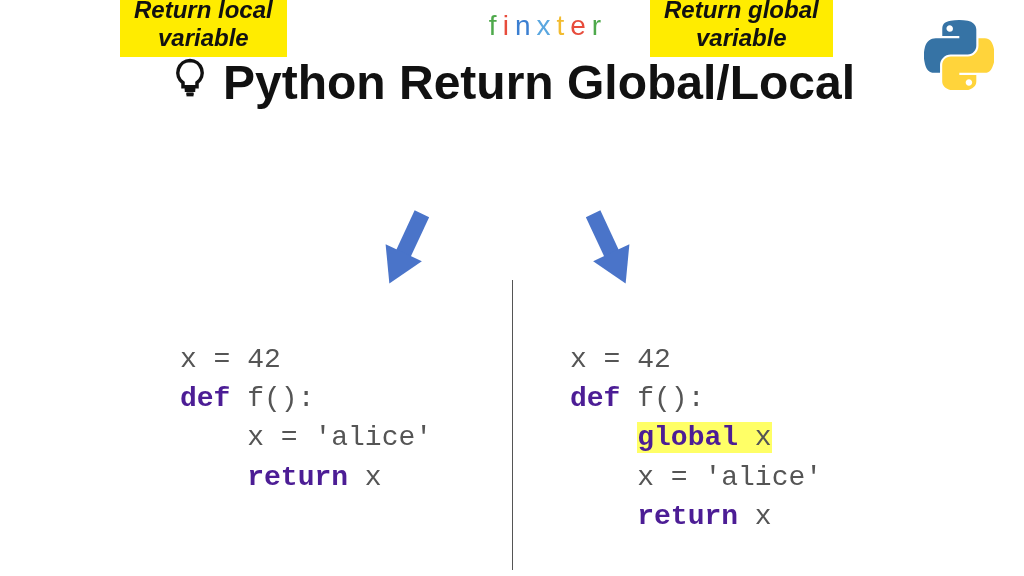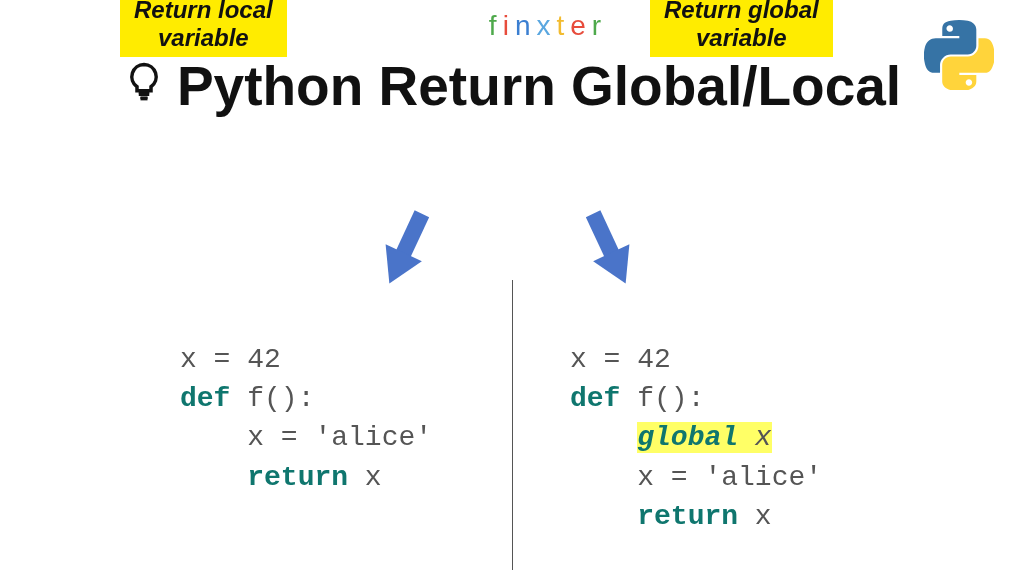--- a/index.html
+++ b/index.html
@@ -44,21 +44,21 @@
       width: 820px;
       text-align: center;
     }
     .title-row {
       display: flex;
       align-items: center;
       justify-content: center;
       gap: 8px;
     }
     .title {
-      font-size: 55px;
+      font-size: 48px;
       font-weight: 900;
       color: #111;
       line-height: 1.15;
     }
     .bulb-icon {
       font-size: 40px;
       color: #111;
       display: inline-block;
       margin-right: 4px;
     }
@@ -111,25 +111,24 @@
     }
     .code-left {
       top: 340px;
     }
     .code-right {
       top: 340px;
       left: 570px;
     }
     .kw {
       font-weight: bold;
-      color: #0f766e;
+      color: #4c1d95;
     }
     .hl {
       background: #ffff66;
-      font-style: italic;
     }
   </style>
 </head>
 <body>
 
 <div class="brand" id="brand-container"><span style="color: rgb(78, 169, 75);">f</span><span style="color: rgb(231, 76, 60);">i</span><span style="color: rgb(59, 127, 209);">n</span><span style="color: rgb(90, 167, 224);">x</span><span style="color: rgb(242, 187, 47);">t</span><span style="color: rgb(231, 76, 60);">e</span><span style="color: rgb(78, 169, 75);">r</span></div>
 
 <div class="python-logo">
   <svg viewBox="0 0 110 110" width="70" height="70">
     <path fill="#3673a5" d="M54.9 0c-4.6.02-9 .4-12.8 1.1-11.3 2-13.4 6.2-13.4 13.9v10.2h26.8v3.4H18.4c-7.8 0-14.6 4.7-16.8 13.6-2.5 10.2-2.6 16.6 0 27.2 1.9 7.9 6.5 13.6 14.3 13.6h9.3V70.8c0-8.9 7.7-16.7 16.8-16.7h26.8c7.5 0 13.4-6.2 13.4-13.6V15c0-7.3-6.1-12.7-13.4-13.9C64.1.3 59.5-.02 54.9 0zM40.4 8.2c2.8 0 5.1 2.3 5.1 5.1a5.1 5.1 0 01-5.1 5.1c-2.8 0-5.1-2.3-5.1-5.1 0-2.8 2.3-5.1 5.1-5.1z"></path>

